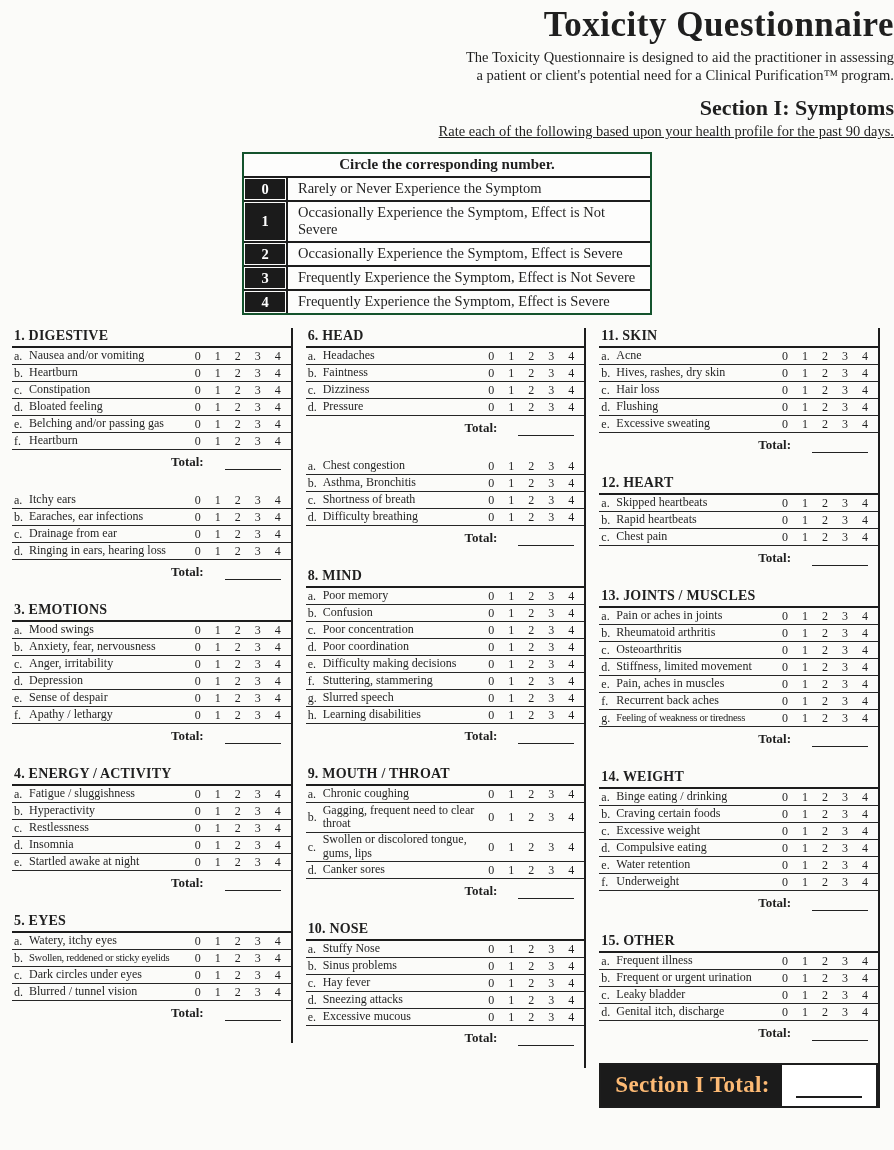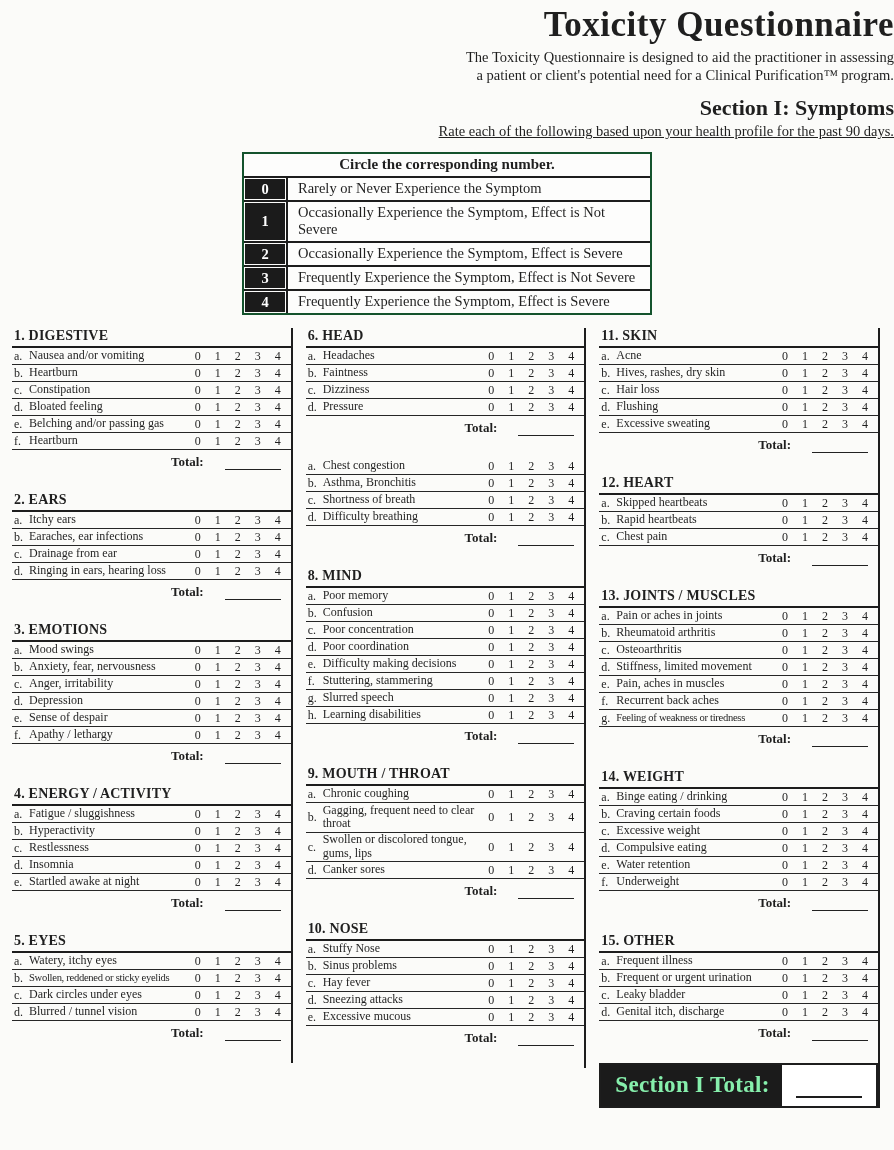--- a/index.html
+++ b/index.html
@@ -44,21 +44,21 @@
   .nums { display: flex; flex: none; padding-right: 3px; }
   .num  { width: 20px; text-align: center; font-size: 12px; cursor: pointer; }
 
   .total-row { display: flex; justify-content: flex-end; align-items: flex-end; gap: 21px; padding: 4px 10px 2px 0; }
   .total-label { font-weight: bold; font-size: 13px; }
   .total-blank { width: 56px; height: 12px; border-bottom: 1.5px solid #222; }
 
   
   .section-total { display: flex; border: 2px solid #1d1d1d; height: 45px; background: #fff; }
   .st-label {
-    background: #1b1b1b; color: #86efac; font-weight: bold; font-size: 23px;
+    background: #1b1b1b; color: #fdba74; font-weight: bold; font-size: 23px;
     display: flex; align-items: center; padding: 0 12px 2px 14px; flex: none; letter-spacing: 0.3px;
   }
   .st-blank-wrap { flex: 1; display: flex; align-items: flex-end; justify-content: center; padding-bottom: 8px; }
   .st-blank { width: 66px; border-bottom: 2px solid #1d1d1d; }
 </style>
 </head>
 <body>
 
 <div class="page">
 
@@ -167,21 +167,20 @@
               <span class="num">3</span>
               <span class="num">4</span>
             </span>
           </div>
           <div class="total-row">
             <span class="total-label">Total:</span>
             <span class="total-blank"></span>
           </div>
         </section>
         <section class="symptom-section">
-          <h3 class="sec-title">2. EARS</h3>
           <div class="item">
             <span class="ikey">a.</span>
             <span class="itext">Itchy ears</span>
             <span class="nums">
               <span class="num">0</span>
               <span class="num">1</span>
               <span class="num">2</span>
               <span class="num">3</span>
               <span class="num">4</span>
             </span>

